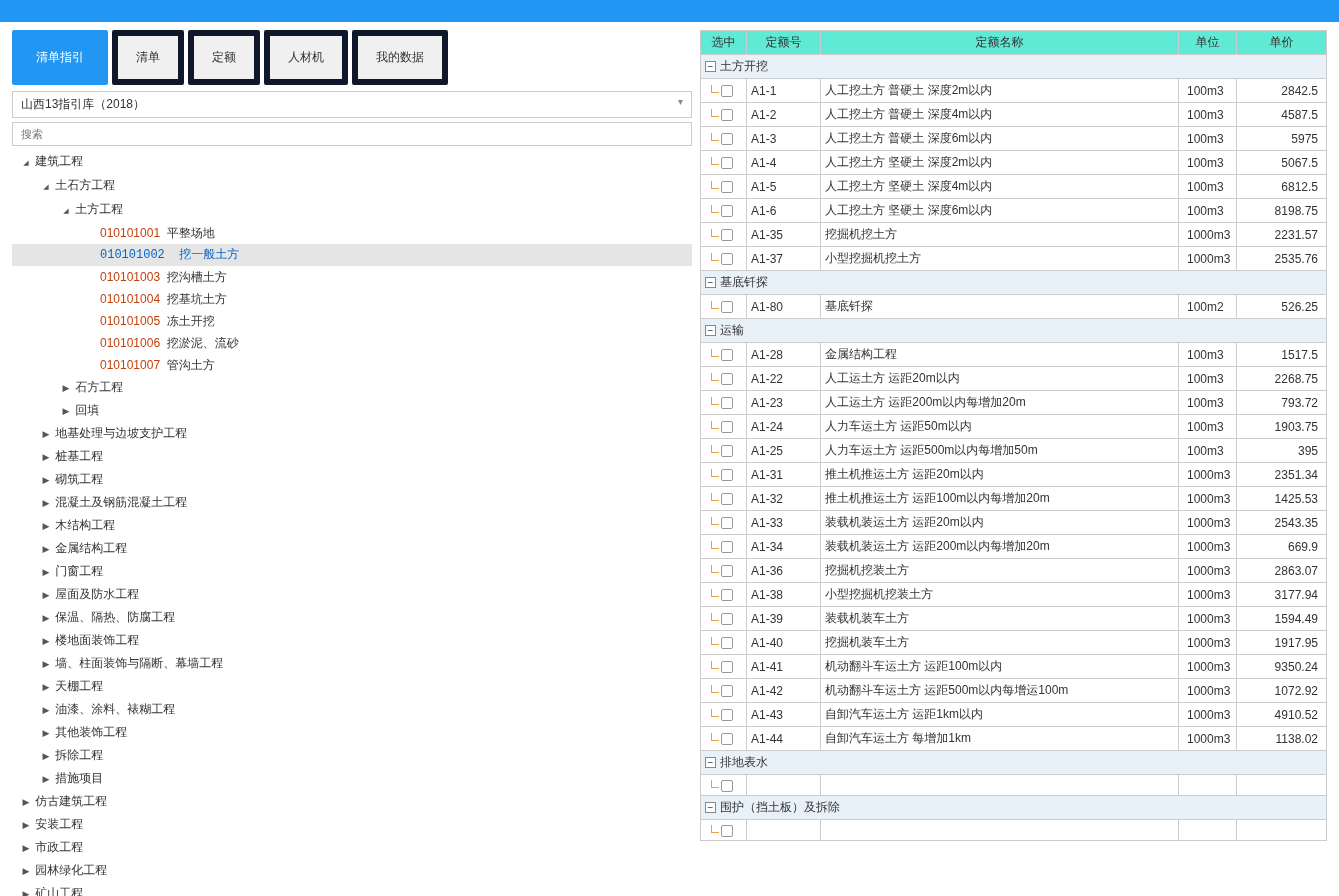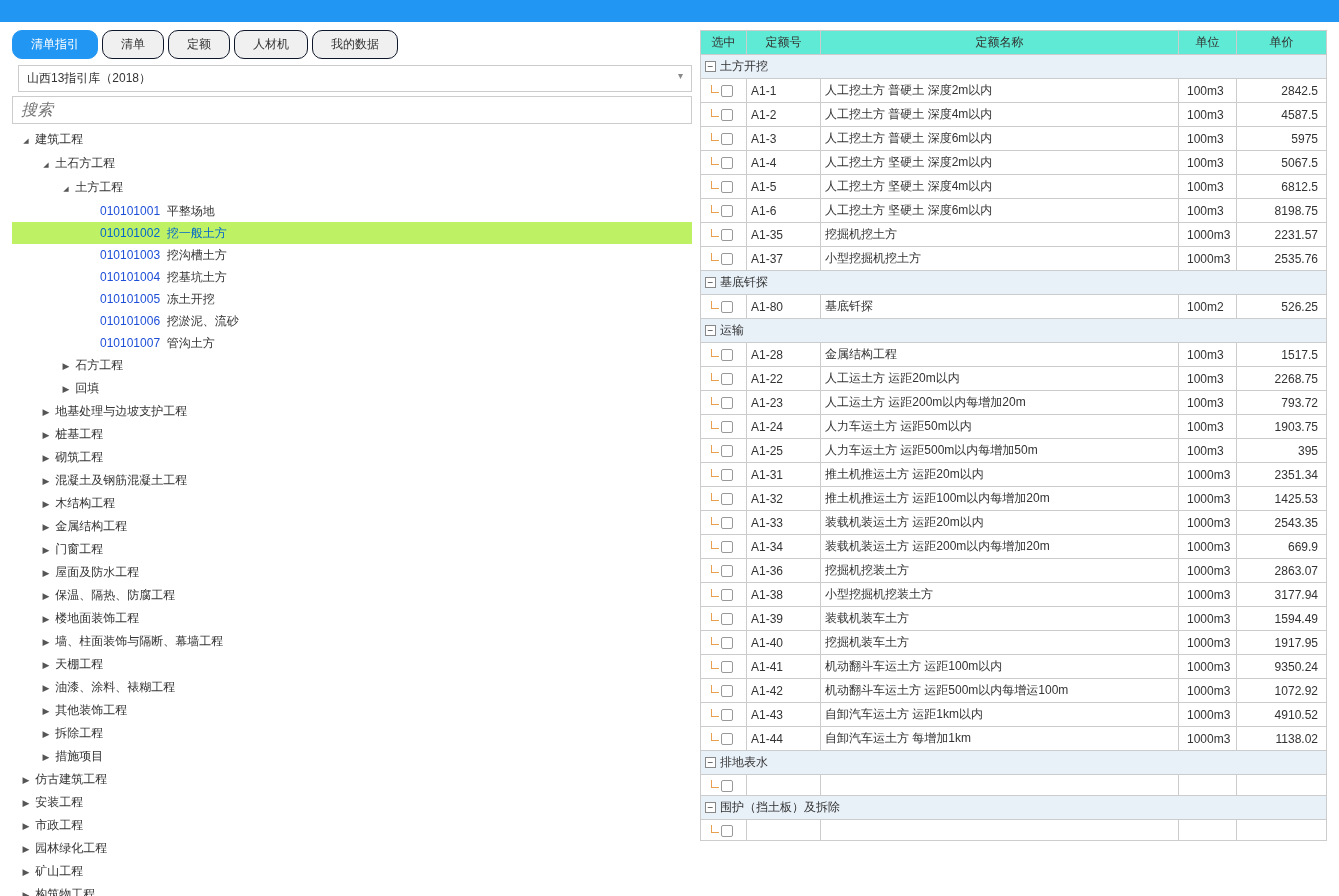--- a/index.html
+++ b/index.html
@@ -1,34 +1,34 @@
 <!DOCTYPE html>
 <html><head>
 <meta charset="utf-8">
 <style>
 * { box-sizing: border-box; margin: 0; padding: 0; }
 body { font-family: "Microsoft YaHei", Arial, sans-serif; font-size: 12px; color: #333; background: #fff; }
 .top-bar { background: #2196f3; height: 22px; color: #fff; padding: 2px 8px; font-size: 12px; }
 .main { display: flex; padding: 8px 12px; gap: 8px; }
 .left-panel { width: 680px; display: flex; flex-direction: column; }
 .tabs { display: flex; gap: 0; margin-bottom: 6px; }
-.tab { padding: 5px 18px; background: #f0f0f0; border: 1px solid #0f172a; cursor: pointer; margin-right: 4px; border-radius: 10px; }
+.tab { padding: 13px 18px; background: #f0f0f0; border: 6px solid #0f172a; cursor: pointer; margin-right: 4px; border-radius: 2px; }
 .tab.active { background: #2196f3; color: #fff; border-color: #2196f3; }
-.dropdown-row { display: flex; margin-bottom: 4px; margin-left: 6px; }
+.dropdown-row { display: flex; margin-bottom: 4px; }
 .dropdown { flex: 1; border: 1px solid #ccc; padding: 4px 8px; position: relative; background: #fff; }
 .dropdown::after { content: "▾"; position: absolute; right: 8px; top: 4px; color: #888; font-size: 10px; }
 .search-box { border: 1px solid #ccc; padding: 4px 8px; margin-bottom: 4px; }
-.search-box input { border: none; outline: none; width: 100%; font-size: 16px; color: #b91c1c; font-style: italic; }
+.search-box input { border: none; outline: none; width: 100%; font-size: 11px; color: #b91c1c; }
 .tree { border: none; overflow: auto; }
 .tree-node { padding: 2px 4px; white-space: nowrap; cursor: pointer; line-height: 18px; }
-.tree-node.selected { background: #bef264; color: #0066cc; }
+.tree-node.selected { background: #e5e5e5; color: #0066cc; font-family: Liberation Mono, monospace; }
 .caret { display: inline-block; width: 12px; text-align: center; font-size: 9px; color: #555; }
 .caret.open::before { content: "◢"; font-size:7px;}
 .caret.closed::before { content: "▶"; }
-.code { color: #1d4ed8; }
+.code { color: #c2410c; }
 .tree-node.selected .code { color: #0066cc; }
 .right-panel { flex: 1; }
 .table { border: 1px solid #ccc; border-collapse: collapse; width: 100%; table-layout: fixed; }
 .table th, .table td { border: 1px solid #ccc; padding: 3px 4px; font-size: 12px; text-align: left; vertical-align: middle; }
 .table th { background: #5eead4; text-align: center; font-weight: normal; }
 .group-row td { background: #e8f0f8; font-weight: normal; }
 .group-toggle { display:inline-block; width:11px; height:11px; border:1px solid #888; text-align:center; line-height:9px; font-size:10px; margin-right:4px; background:#fff; color:#333;}
 .tree-indent { display:inline-block; border-left:1px solid #e8a050; border-bottom:1px solid #e8a050; width:8px; height:8px; margin-left:6px; margin-right:2px; vertical-align:middle; margin-bottom:4px;}
 .chk { width:12px; height:12px; border:1px solid #999; display:inline-block; vertical-align:middle; border-radius:2px;}
 .col-sel { width: 46px; }

